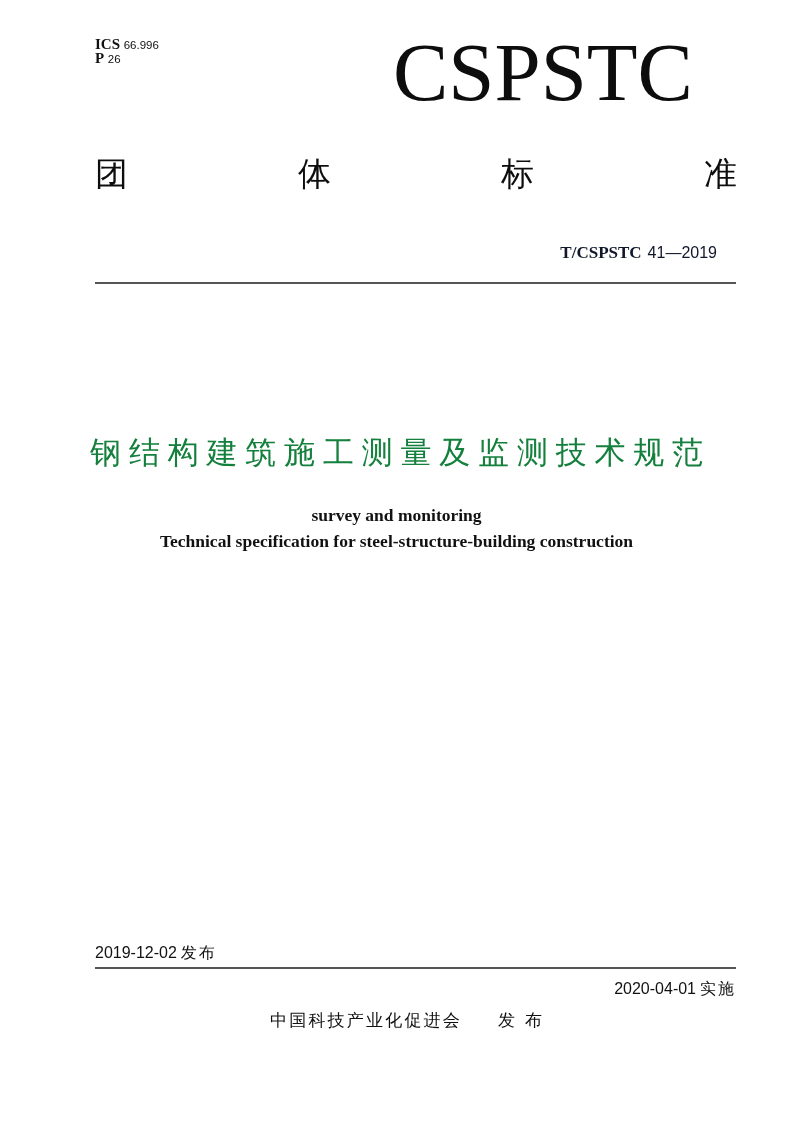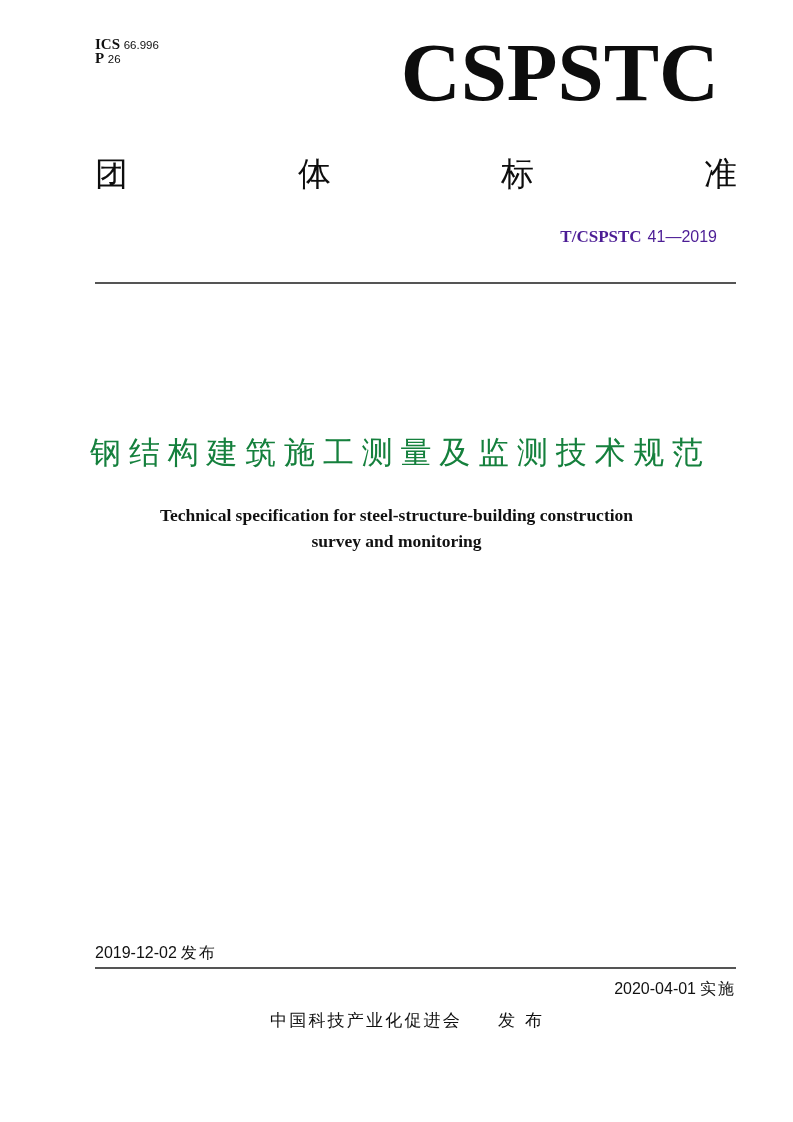--- a/index.html
+++ b/index.html
@@ -32,51 +32,50 @@
     .ics-block .val {
       font-family: "Liberation Sans", "DejaVu Sans", sans-serif;
     }
 
     .org-logo {
       left: 393px;
       top: 22px;
       width: 326px;
       height: 100px;
       font-family: "Liberation Serif", "DejaVu Serif", serif;
-      font-weight: bold;
+      font-weight: normal;
       font-size: 83px;
       line-height: 100px;
       letter-spacing: 0px;
       color: #0d0d0d;
       white-space: nowrap;
-      text-align: right;
     }
 
     .std-type {
       left: 95px;
       top: 154px;
       width: 642px;
       height: 40px;
       display: flex;
       justify-content: space-between;
       align-items: center;
       font-family: "DejaVu Sans", "Liberation Sans", sans-serif;
       font-size: 33px;
       line-height: 40px;
       color: #0d0d0d;
     }
     .std-type span { display: block; }
 
     .std-number {
       right: 76px;
-      top: 227px;
+      top: 243px;
       font-size: 16px;
       line-height: 20px;
       white-space: nowrap;
-      color: #4c1d95;
+      color: #0f172a;
     }
     .std-number .prefix {
       font-family: "Liberation Serif", "DejaVu Serif", serif;
       font-weight: bold;
       font-size: 17px;
     }
     .std-number .num {
       font-family: "Liberation Sans", "DejaVu Sans", sans-serif;
       margin-left: 6px;
     }
@@ -181,22 +180,22 @@
 
 <div class="abs std-number">
   <span class="prefix">T/CSPSTC</span><span class="num">41—2019</span>
 </div>
 
 <div class="abs rule rule-top"></div>
 
 <div class="abs title-cn">钢结构建筑施工测量及监测技术规范</div>
 
 <div class="abs title-en">
+  <div>survey and monitoring</div>
   <div>Technical specification for steel-structure-building construction</div>
-  <div>survey and monitoring</div>
 </div>
 
 <div class="abs date-issue">
   <span>2019-12-02</span><span class="cn">发布</span>
 </div>
 
 <div class="abs date-impl">
   <span>2020-04-01</span><span class="cn">实施</span>
 </div>
 

